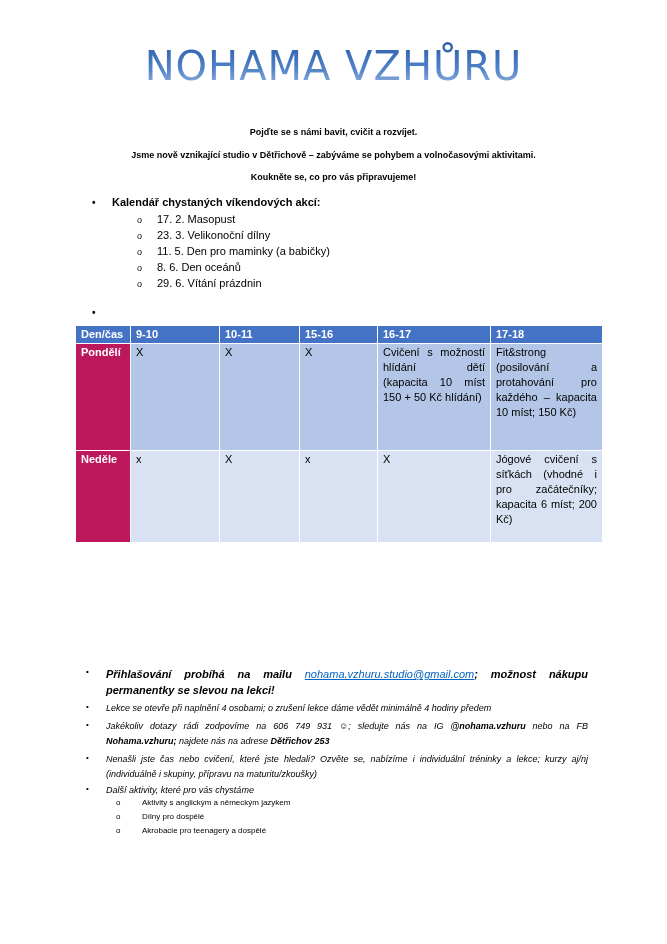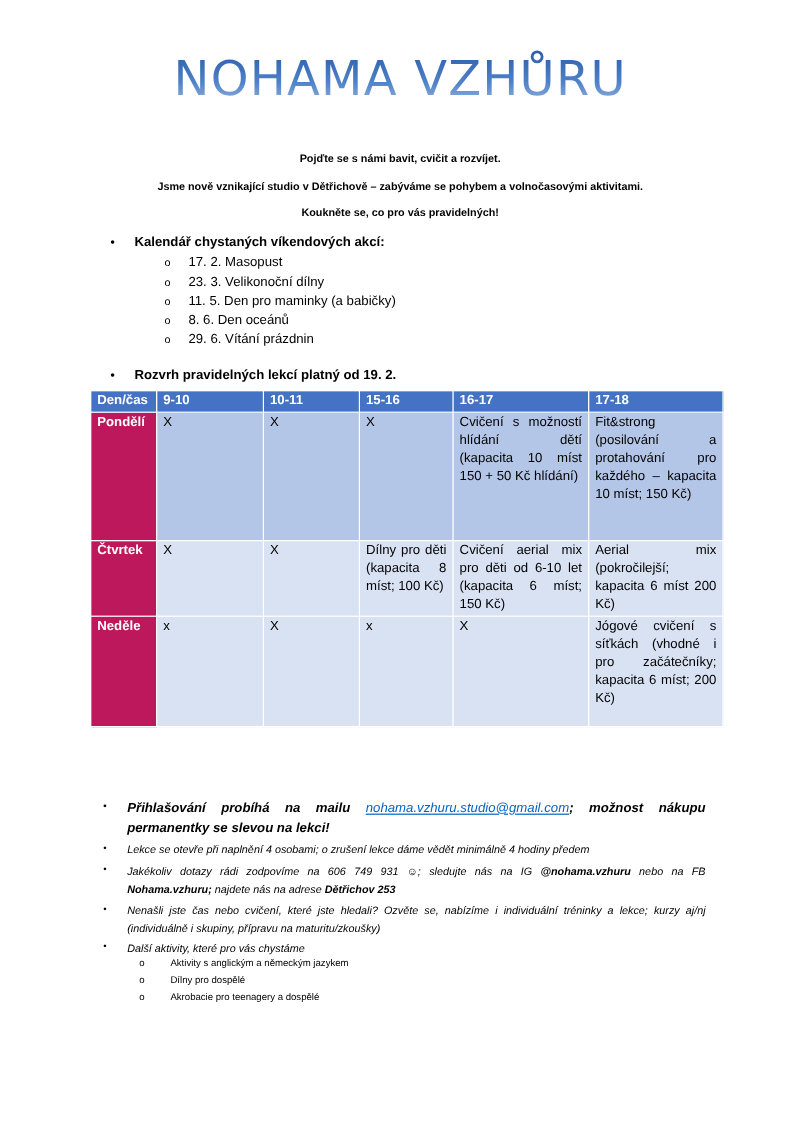--- a/index.html
+++ b/index.html
@@ -35,21 +35,21 @@
   .sub2 { display:flex; padding-left:30px; font-size:8px; height:14px; align-items:baseline; }
   .sub2 .circ { width:26px; font-size:8px; }
 </style>
 </head>
 <body>
 
 <div class="title">NOHAMA VZHŮRU</div>
 
 <div class="intro" style="top:127px;">Pojďte se s námi bavit, cvičit a rozvíjet.</div>
 <div class="intro" style="top:150px;">Jsme nově vznikající studio v Dětřichově – zabýváme se pohybem a volnočasovými aktivitami.</div>
-<div class="intro" style="top:172px;">Koukněte se, co pro vás pravidelných!</div>
+<div class="intro" style="top:172px;">Koukněte se, co pro vás připravujeme!</div>
 
 <div class="list1">
   <div class="bullet-row b">
     <span class="dot">•</span>
     <span>Kalendář chystaných víkendových akcí:</span>
   </div>
   <div class="sub-row">
       <span class="circ">o</span>
       <span>17. 2. Masopust</span>
     </div>
@@ -65,21 +65,20 @@
       <span class="circ">o</span>
       <span>8. 6. Den oceánů</span>
     </div>
   <div class="sub-row">
       <span class="circ">o</span>
       <span>29. 6. Vítání prázdnin</span>
     </div>
   <div style="height:14px"></div>
   <div class="bullet-row b">
     <span class="dot">•</span>
-    <span>Rozvrh pravidelných lekcí platný od 19. 2.</span>
   </div>
 </div>
 
 <table class="sched">
   <colgroup>
       <col style="width:55px">
       <col style="width:89px">
       <col style="width:80px">
       <col style="width:78px">
       <col style="width:113px">
@@ -96,28 +95,20 @@
     </tr>
   </thead>
   <tbody>
     <tr class="odd" style="height:107px">
       <th>Pondělí</th>
       <td>X</td>
       <td>X</td>
       <td>X</td>
       <td class="just">Cvičení s možností hlídání dětí (kapacita 10 míst 150 + 50 Kč hlídání)</td>
       <td class="just">Fit&amp;strong (posilování a protahování pro každého – kapacita 10 míst; 150 Kč)</td>
-    </tr>
-    <tr class="even" style="height:62px">
-      <th>Čtvrtek</th>
-      <td>X</td>
-      <td>X</td>
-      <td class="just">Dílny pro děti (kapacita 8 míst; 100 Kč)</td>
-      <td class="just">Cvičení aerial mix pro děti od 6-10 let (kapacita 6 míst; 150 Kč)</td>
-      <td class="just">Aerial mix (pokročilejší; kapacita 6 míst 200 Kč)</td>
     </tr>
     <tr class="even" style="height:92px">
       <th>Neděle</th>
       <td>x</td>
       <td>X</td>
       <td>x</td>
       <td>X</td>
       <td class="just">Jógové cvičení s síťkách (vhodné i pro začátečníky; kapacita 6 míst; 200 Kč)</td>
     </tr>
   </tbody>

